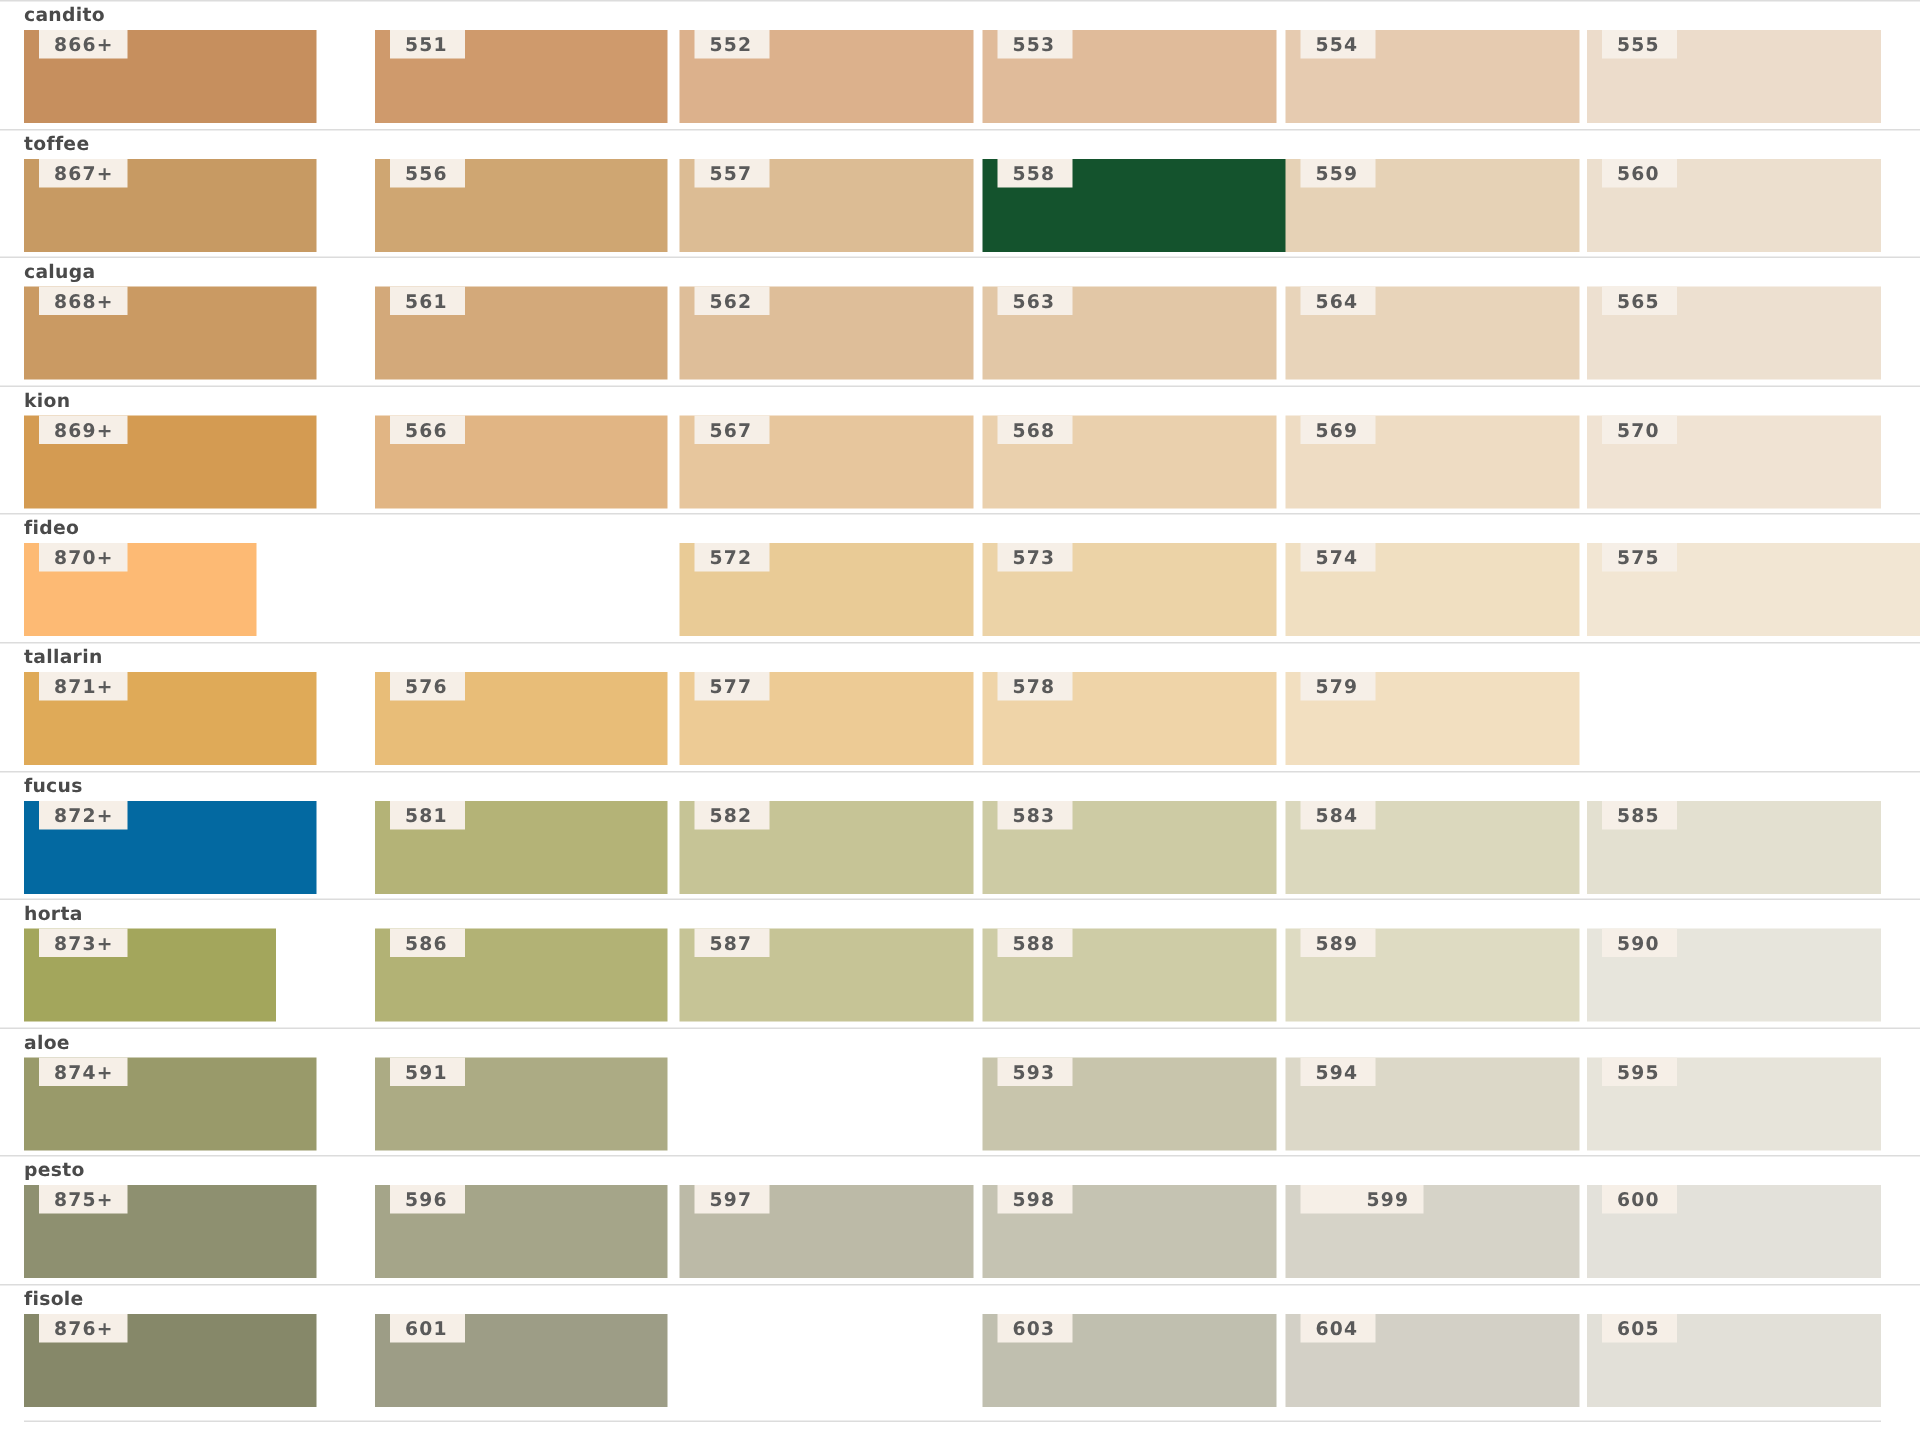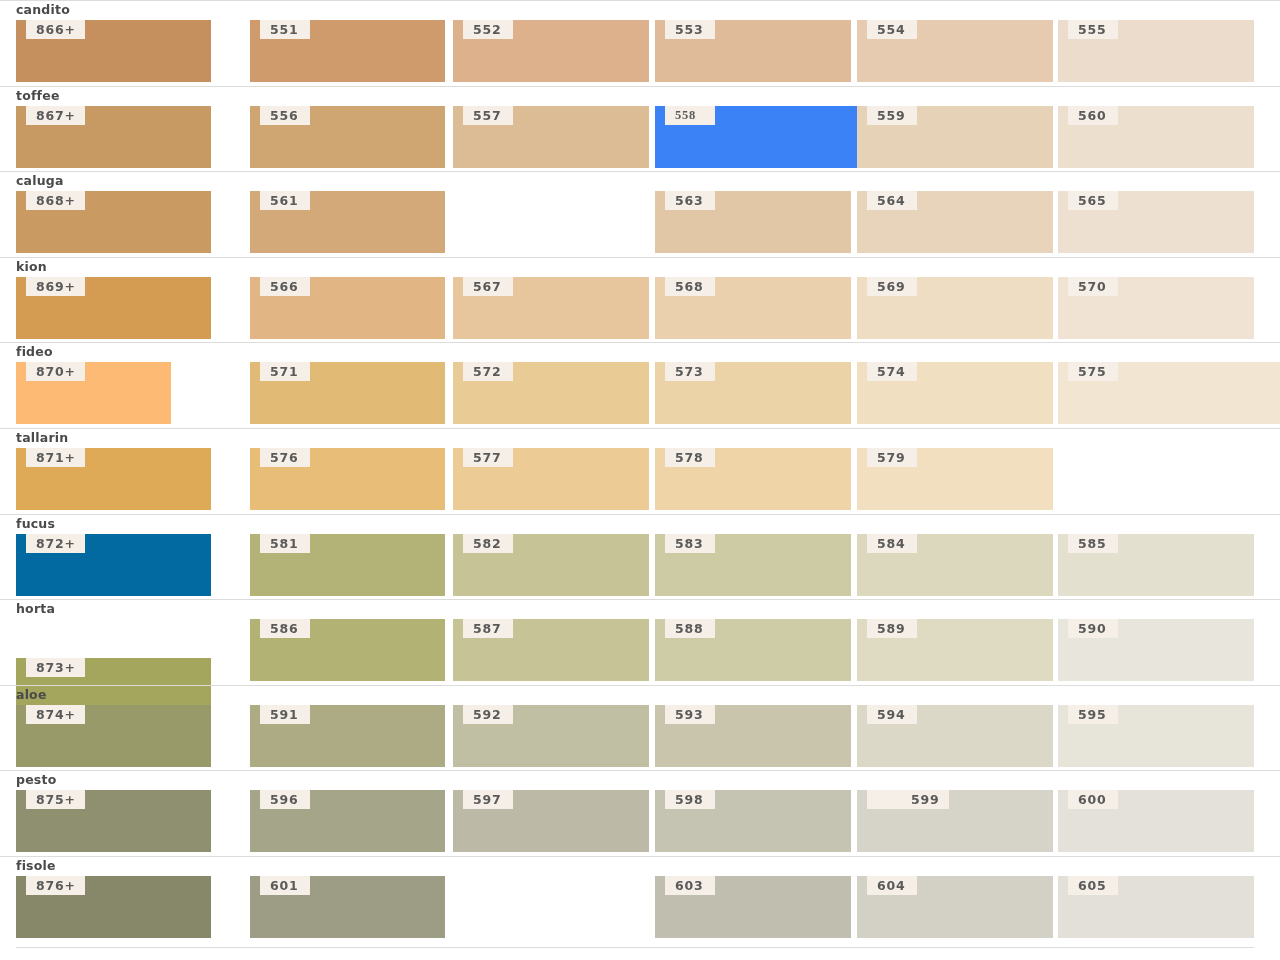--- a/index.html
+++ b/index.html
@@ -123,40 +123,43 @@
       <div class="swatch-strip">
         <div class="swatch" style="left: 16px; width: 195px; background-color: rgb(199, 154, 99);">
           <div class="swatch-code" style="background: rgb(246, 239, 231); color: rgb(90, 90, 90);">867+</div>
         </div>
         <div class="swatch" style="left: 250px; width: 195px; background-color: rgb(207, 166, 114);">
           <div class="swatch-code" style="background: rgb(246, 239, 231); color: rgb(90, 90, 90);">556</div>
         </div>
         <div class="swatch" style="left: 453px; width: 196px; background-color: rgb(220, 188, 148);">
           <div class="swatch-code" style="background: rgb(246, 239, 231); color: rgb(90, 90, 90);">557</div>
         </div>
-        <div class="swatch" style="left: 655px; width: 220px; background-color: #3b82f6; font-family: Liberation Serif, serif;">
+        <div class="swatch" style="left: 655px; width: 220px; background-color: #14532d;">
           <div class="swatch-code" style="background: rgb(246, 239, 231); color: rgb(90, 90, 90);">558</div>
         </div>
         <div class="swatch" style="left: 857px; width: 196px; background-color: rgb(230, 210, 182);">
           <div class="swatch-code" style="background: rgb(246, 239, 231); color: rgb(90, 90, 90);">559</div>
         </div>
         <div class="swatch" style="left: 1058px; width: 196px; background-color: rgb(236, 223, 206);">
           <div class="swatch-code" style="background: rgb(246, 239, 231); color: rgb(90, 90, 90);">560</div>
         </div>
       </div>
     </div>
     <div class="palette-row">
       <div class="row-name">caluga</div>
       <div class="swatch-strip">
         <div class="swatch" style="left: 16px; width: 195px; background-color: rgb(202, 154, 99);">
           <div class="swatch-code" style="background: rgb(246, 239, 231); color: rgb(90, 90, 90);">868+</div>
         </div>
         <div class="swatch" style="left: 250px; width: 195px; background-color: rgb(211, 169, 122);">
           <div class="swatch-code" style="background: rgb(246, 239, 231); color: rgb(90, 90, 90);">561</div>
         </div>
+        <div class="swatch" style="left: 453px; width: 196px; background-color: rgb(222, 190, 153);">
+          <div class="swatch-code" style="background: rgb(246, 239, 231); color: rgb(90, 90, 90);">562</div>
+        </div>
         <div class="swatch" style="left: 655px; width: 196px; background-color: rgb(226, 199, 166);">
           <div class="swatch-code" style="background: rgb(246, 239, 231); color: rgb(90, 90, 90);">563</div>
         </div>
         <div class="swatch" style="left: 857px; width: 196px; background-color: rgb(232, 212, 186);">
           <div class="swatch-code" style="background: rgb(246, 239, 231); color: rgb(90, 90, 90);">564</div>
         </div>
         <div class="swatch" style="left: 1058px; width: 196px; background-color: rgb(237, 224, 208);">
           <div class="swatch-code" style="background: rgb(246, 239, 231); color: rgb(90, 90, 90);">565</div>
         </div>
       </div>
@@ -183,23 +186,20 @@
           <div class="swatch-code" style="background: rgb(246, 239, 231); color: rgb(90, 90, 90);">570</div>
         </div>
       </div>
     </div>
     <div class="palette-row">
       <div class="row-name">fideo</div>
       <div class="swatch-strip">
         <div class="swatch" style="left: 16px; width: 155px; background-color: #fdba74; padding-left: 12px;">
           <div class="swatch-code" style="background: rgb(246, 239, 231); color: rgb(90, 90, 90);">870+</div>
         </div>
-        <div class="swatch" style="left: 250px; width: 195px; background-color: rgb(225, 186, 118);">
-          <div class="swatch-code" style="background: rgb(246, 239, 231); color: rgb(90, 90, 90);">571</div>
-        </div>
         <div class="swatch" style="left: 453px; width: 196px; background-color: rgb(233, 203, 150);">
           <div class="swatch-code" style="background: rgb(246, 239, 231); color: rgb(90, 90, 90);">572</div>
         </div>
         <div class="swatch" style="left: 655px; width: 196px; background-color: rgb(236, 211, 167);">
           <div class="swatch-code" style="background: rgb(246, 239, 231); color: rgb(90, 90, 90);">573</div>
         </div>
         <div class="swatch" style="left: 857px; width: 196px; background-color: rgb(240, 223, 193);">
           <div class="swatch-code" style="background: rgb(246, 239, 231); color: rgb(90, 90, 90);">574</div>
         </div>
         <div class="swatch" style="left: 1058px; width: 228px; background-color: rgb(242, 230, 211);">
@@ -246,21 +246,21 @@
           <div class="swatch-code" style="background: rgb(246, 239, 231); color: rgb(90, 90, 90);">584</div>
         </div>
         <div class="swatch" style="left: 1058px; width: 196px; background-color: rgb(227, 224, 208);">
           <div class="swatch-code" style="background: rgb(246, 239, 231); color: rgb(90, 90, 90);">585</div>
         </div>
       </div>
     </div>
     <div class="palette-row">
       <div class="row-name">horta</div>
       <div class="swatch-strip">
-        <div class="swatch" style="left: 16px; width: 195px; background-color: rgb(163, 166, 92); margin-top: 39px;">
+        <div class="swatch" style="left: 16px; width: 168px; background-color: rgb(163, 166, 92);">
           <div class="swatch-code" style="background: rgb(246, 239, 231); color: rgb(90, 90, 90);">873+</div>
         </div>
         <div class="swatch" style="left: 250px; width: 195px; background-color: rgb(178, 178, 117);">
           <div class="swatch-code" style="background: rgb(246, 239, 231); color: rgb(90, 90, 90);">586</div>
         </div>
         <div class="swatch" style="left: 453px; width: 196px; background-color: rgb(198, 196, 150);">
           <div class="swatch-code" style="background: rgb(246, 239, 231); color: rgb(90, 90, 90);">587</div>
         </div>
         <div class="swatch" style="left: 655px; width: 196px; background-color: rgb(206, 204, 166);">
           <div class="swatch-code" style="background: rgb(246, 239, 231); color: rgb(90, 90, 90);">588</div>
@@ -275,23 +275,20 @@
     </div>
     <div class="palette-row">
       <div class="row-name">aloe</div>
       <div class="swatch-strip">
         <div class="swatch" style="left: 16px; width: 195px; background-color: rgb(153, 154, 106);">
           <div class="swatch-code" style="background: rgb(246, 239, 231); color: rgb(90, 90, 90);">874+</div>
         </div>
         <div class="swatch" style="left: 250px; width: 195px; background-color: rgb(172, 171, 132);">
           <div class="swatch-code" style="background: rgb(246, 239, 231); color: rgb(90, 90, 90);">591</div>
         </div>
-        <div class="swatch" style="left: 453px; width: 196px; background-color: rgb(193, 191, 163);">
-          <div class="swatch-code" style="background: rgb(246, 239, 231); color: rgb(90, 90, 90);">592</div>
-        </div>
         <div class="swatch" style="left: 655px; width: 196px; background-color: rgb(200, 197, 172);">
           <div class="swatch-code" style="background: rgb(246, 239, 231); color: rgb(90, 90, 90);">593</div>
         </div>
         <div class="swatch" style="left: 857px; width: 196px; background-color: rgb(220, 216, 200);">
           <div class="swatch-code" style="background: rgb(246, 239, 231); color: rgb(90, 90, 90);">594</div>
         </div>
         <div class="swatch" style="left: 1058px; width: 196px; background-color: rgb(231, 228, 218);">
           <div class="swatch-code" style="background: rgb(246, 239, 231); color: rgb(90, 90, 90);">595</div>
         </div>
       </div>

